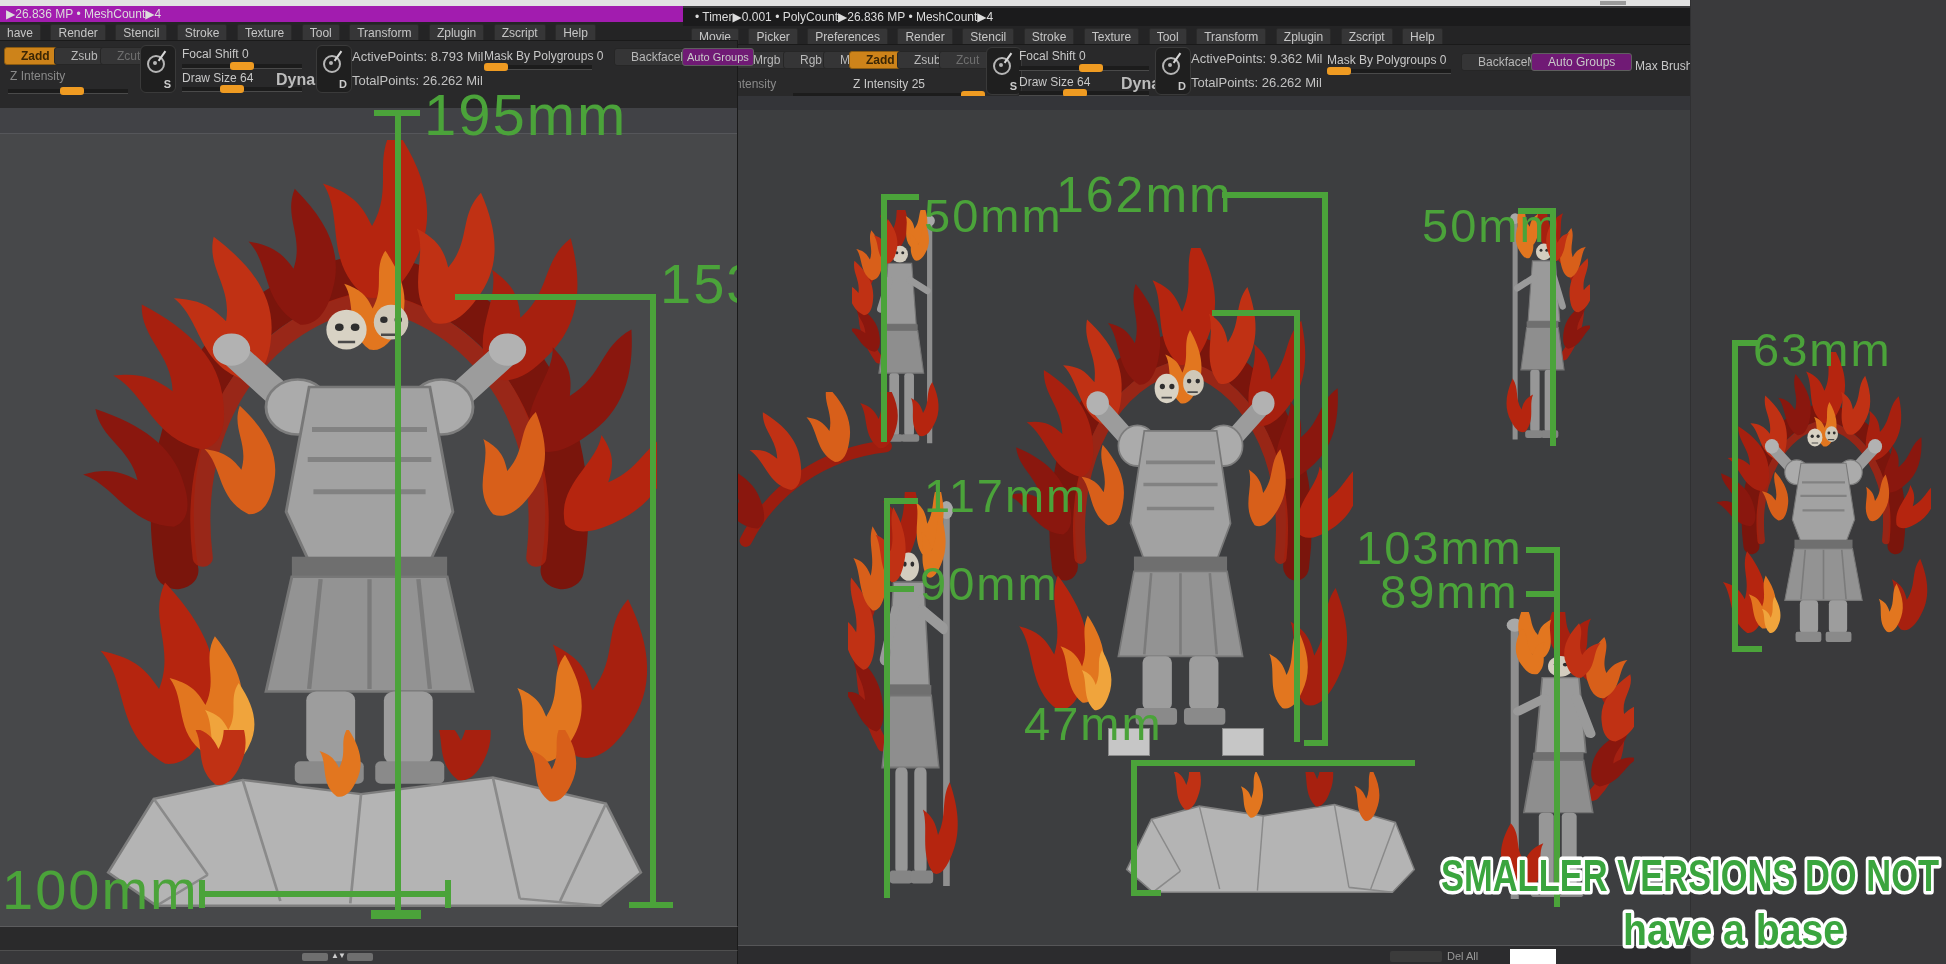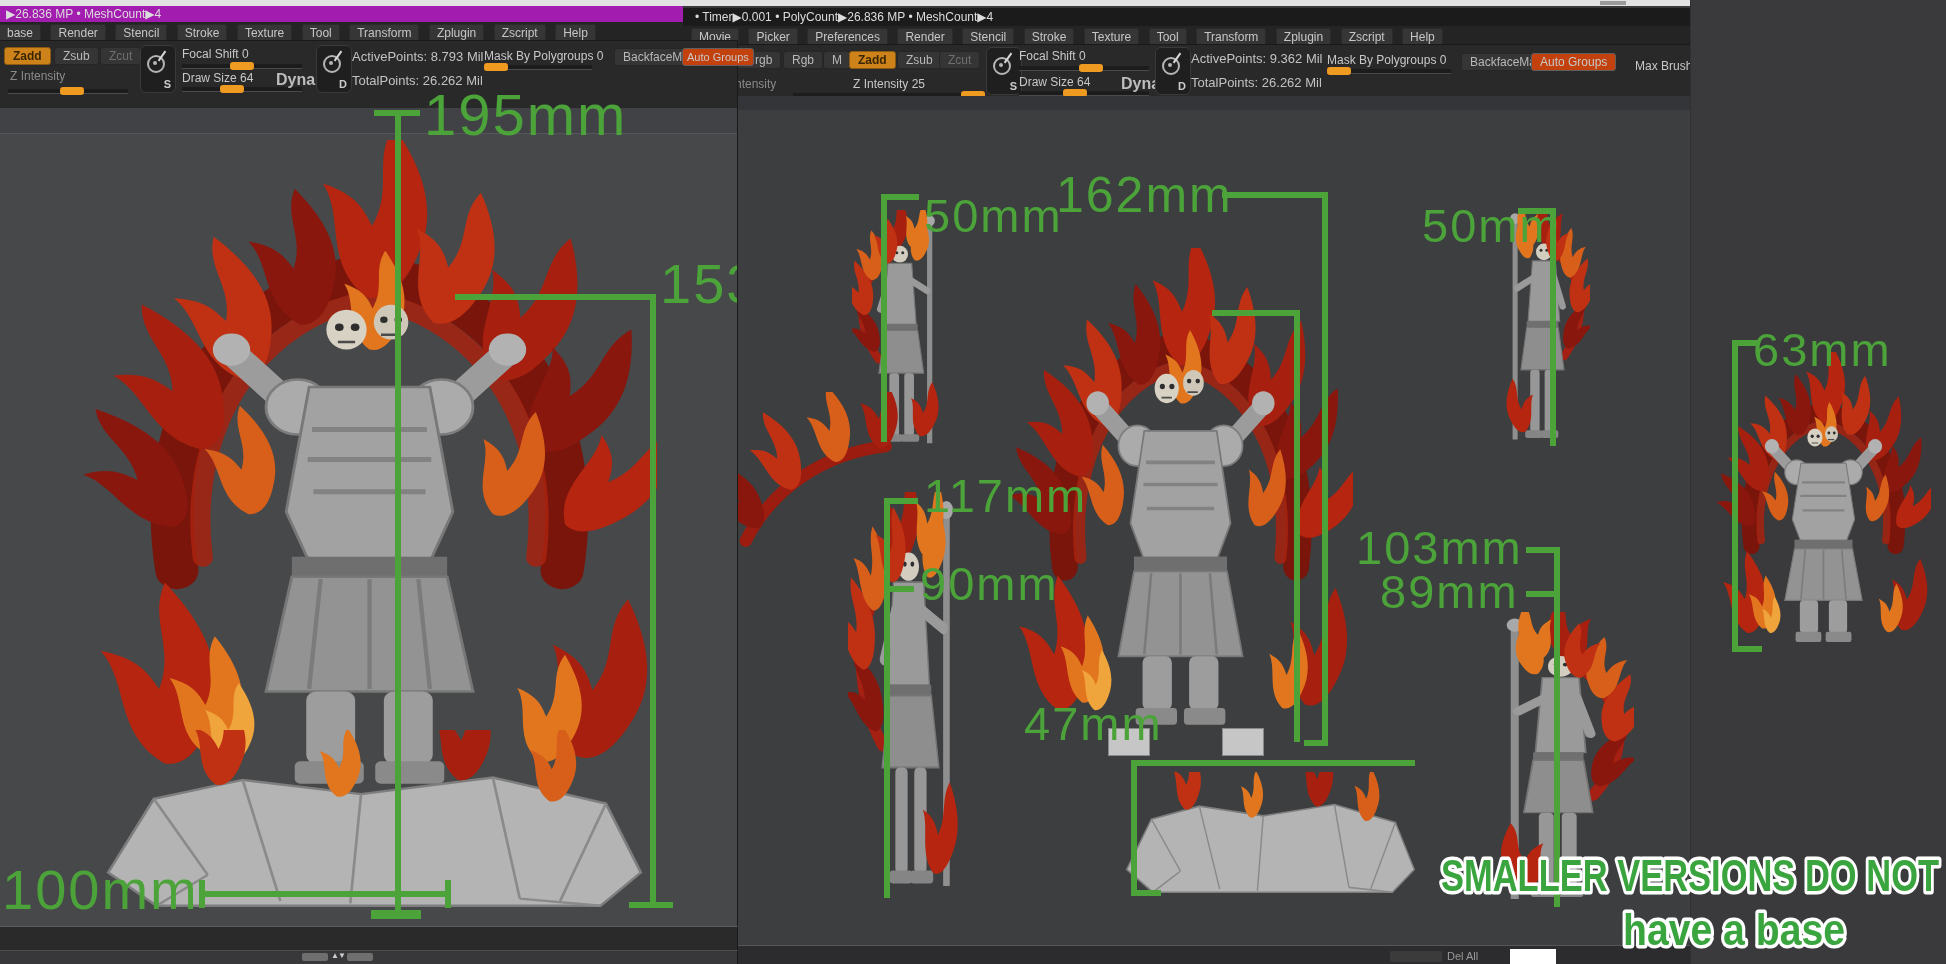--- a/index.html
+++ b/index.html
@@ -3,24 +3,24 @@
 <meta charset="utf-8">
 <style>
   html,body{margin:0;padding:0;}
   body{width:1946px;height:964px;position:relative;overflow:hidden;background:#39393b;
        font-family:"Liberation Sans",sans-serif;}
   .abs{position:absolute;}
   .t-title{font-size:12px;color:#dcdcdc;white-space:nowrap;}
   .menu-item{display:inline-block;background:#363637;border:1px solid #2a2a2a;border-radius:2px;
              color:#c6c6c6;font-size:12px;padding:1px 7px;margin-right:5px;white-space:nowrap;}
   .btn{position:absolute;background:#353536;border:1px solid #262626;border-radius:3px;
-       color:#b9b9b9;font-size:12px;padding:1px 8px;white-space:nowrap;}
+       color:#b9b9b9;font-size:12px;padding:1px 16px;white-space:nowrap;}
   .btn.on{background:#cd831a;border-color:#8a5a10;color:#3a2605;font-weight:bold;}
   .btn.dim{color:#6f6f6f;}
-  .btn.lite{background:#c2410c;border-color:#5f5f5f;color:#c9c9c9;}
+  .btn.lite{background:#701a75;border-color:#5f5f5f;color:#c9c9c9;}
   .lbl{position:absolute;font-size:12px;color:#c8c8c8;white-space:nowrap;}
   .lbl.dim{color:#8a8a8a;}
   .stat{position:absolute;font-size:13px;color:#c2c2c2;white-space:nowrap;}
   .track{position:absolute;height:4px;background:#1c1c1c;border-bottom:1px solid #4a4a4a;}
   .nub{position:absolute;top:-2px;width:24px;height:8px;background:#ef9b22;border-radius:3px;}
   .brushbox{position:absolute;width:34px;height:46px;background:#1f1f1f;border:1px solid #3a3a3a;border-radius:6px;}
   .brushbox .ring{position:absolute;left:6px;top:9px;width:14px;height:14px;border:2px solid #b5b5b5;border-radius:50%;}
   .brushbox .dot{position:absolute;left:12px;top:15px;width:4px;height:4px;background:#b5b5b5;border-radius:50%;}
   .brushbox .pen{position:absolute;left:20px;top:4px;width:2px;height:12px;background:#d8d8d8;transform:rotate(35deg);}
   .brushbox .bl{position:absolute;right:4px;bottom:2px;font-size:11px;color:#cccccc;font-weight:bold;}
@@ -258,21 +258,21 @@
   <div class="dim-label dimM" style="left:62px;top:326px;">63mm</div>
   <div class="gl" style="left:41px;top:340px;width:26px;height:6px;"></div>
   <div class="gl" style="left:41px;top:340px;width:6px;height:312px;"></div>
   <div class="gl" style="left:41px;top:646px;width:30px;height:6px;"></div>
 </div>
 
 <div class="abs" style="left:0;top:6px;width:683px;height:16px;background:#a21caf;">
   <span class="t-title" style="position:absolute;left:6px;top:1px;">▶26.836 MP   • MeshCount▶4</span>
 </div>
 <div class="abs" style="left:0;top:22px;width:683px;height:18px;background:#242425;padding-top:1px;">
-  <span class="menu-item" style="margin-left:0;border-left:none;border-radius:0 2px 2px 0;">base</span>
+  <span class="menu-item" style="margin-left:0;border-left:none;border-radius:0 2px 2px 0;">have</span>
   <span class="menu-item">Render</span>
   <span class="menu-item">Stencil</span>
   <span class="menu-item">Stroke</span>
   <span class="menu-item">Texture</span>
   <span class="menu-item">Tool</span>
   <span class="menu-item">Transform</span>
   <span class="menu-item">Zplugin</span>
   <span class="menu-item">Zscript</span>
   <span class="menu-item">Help</span>
 </div>

